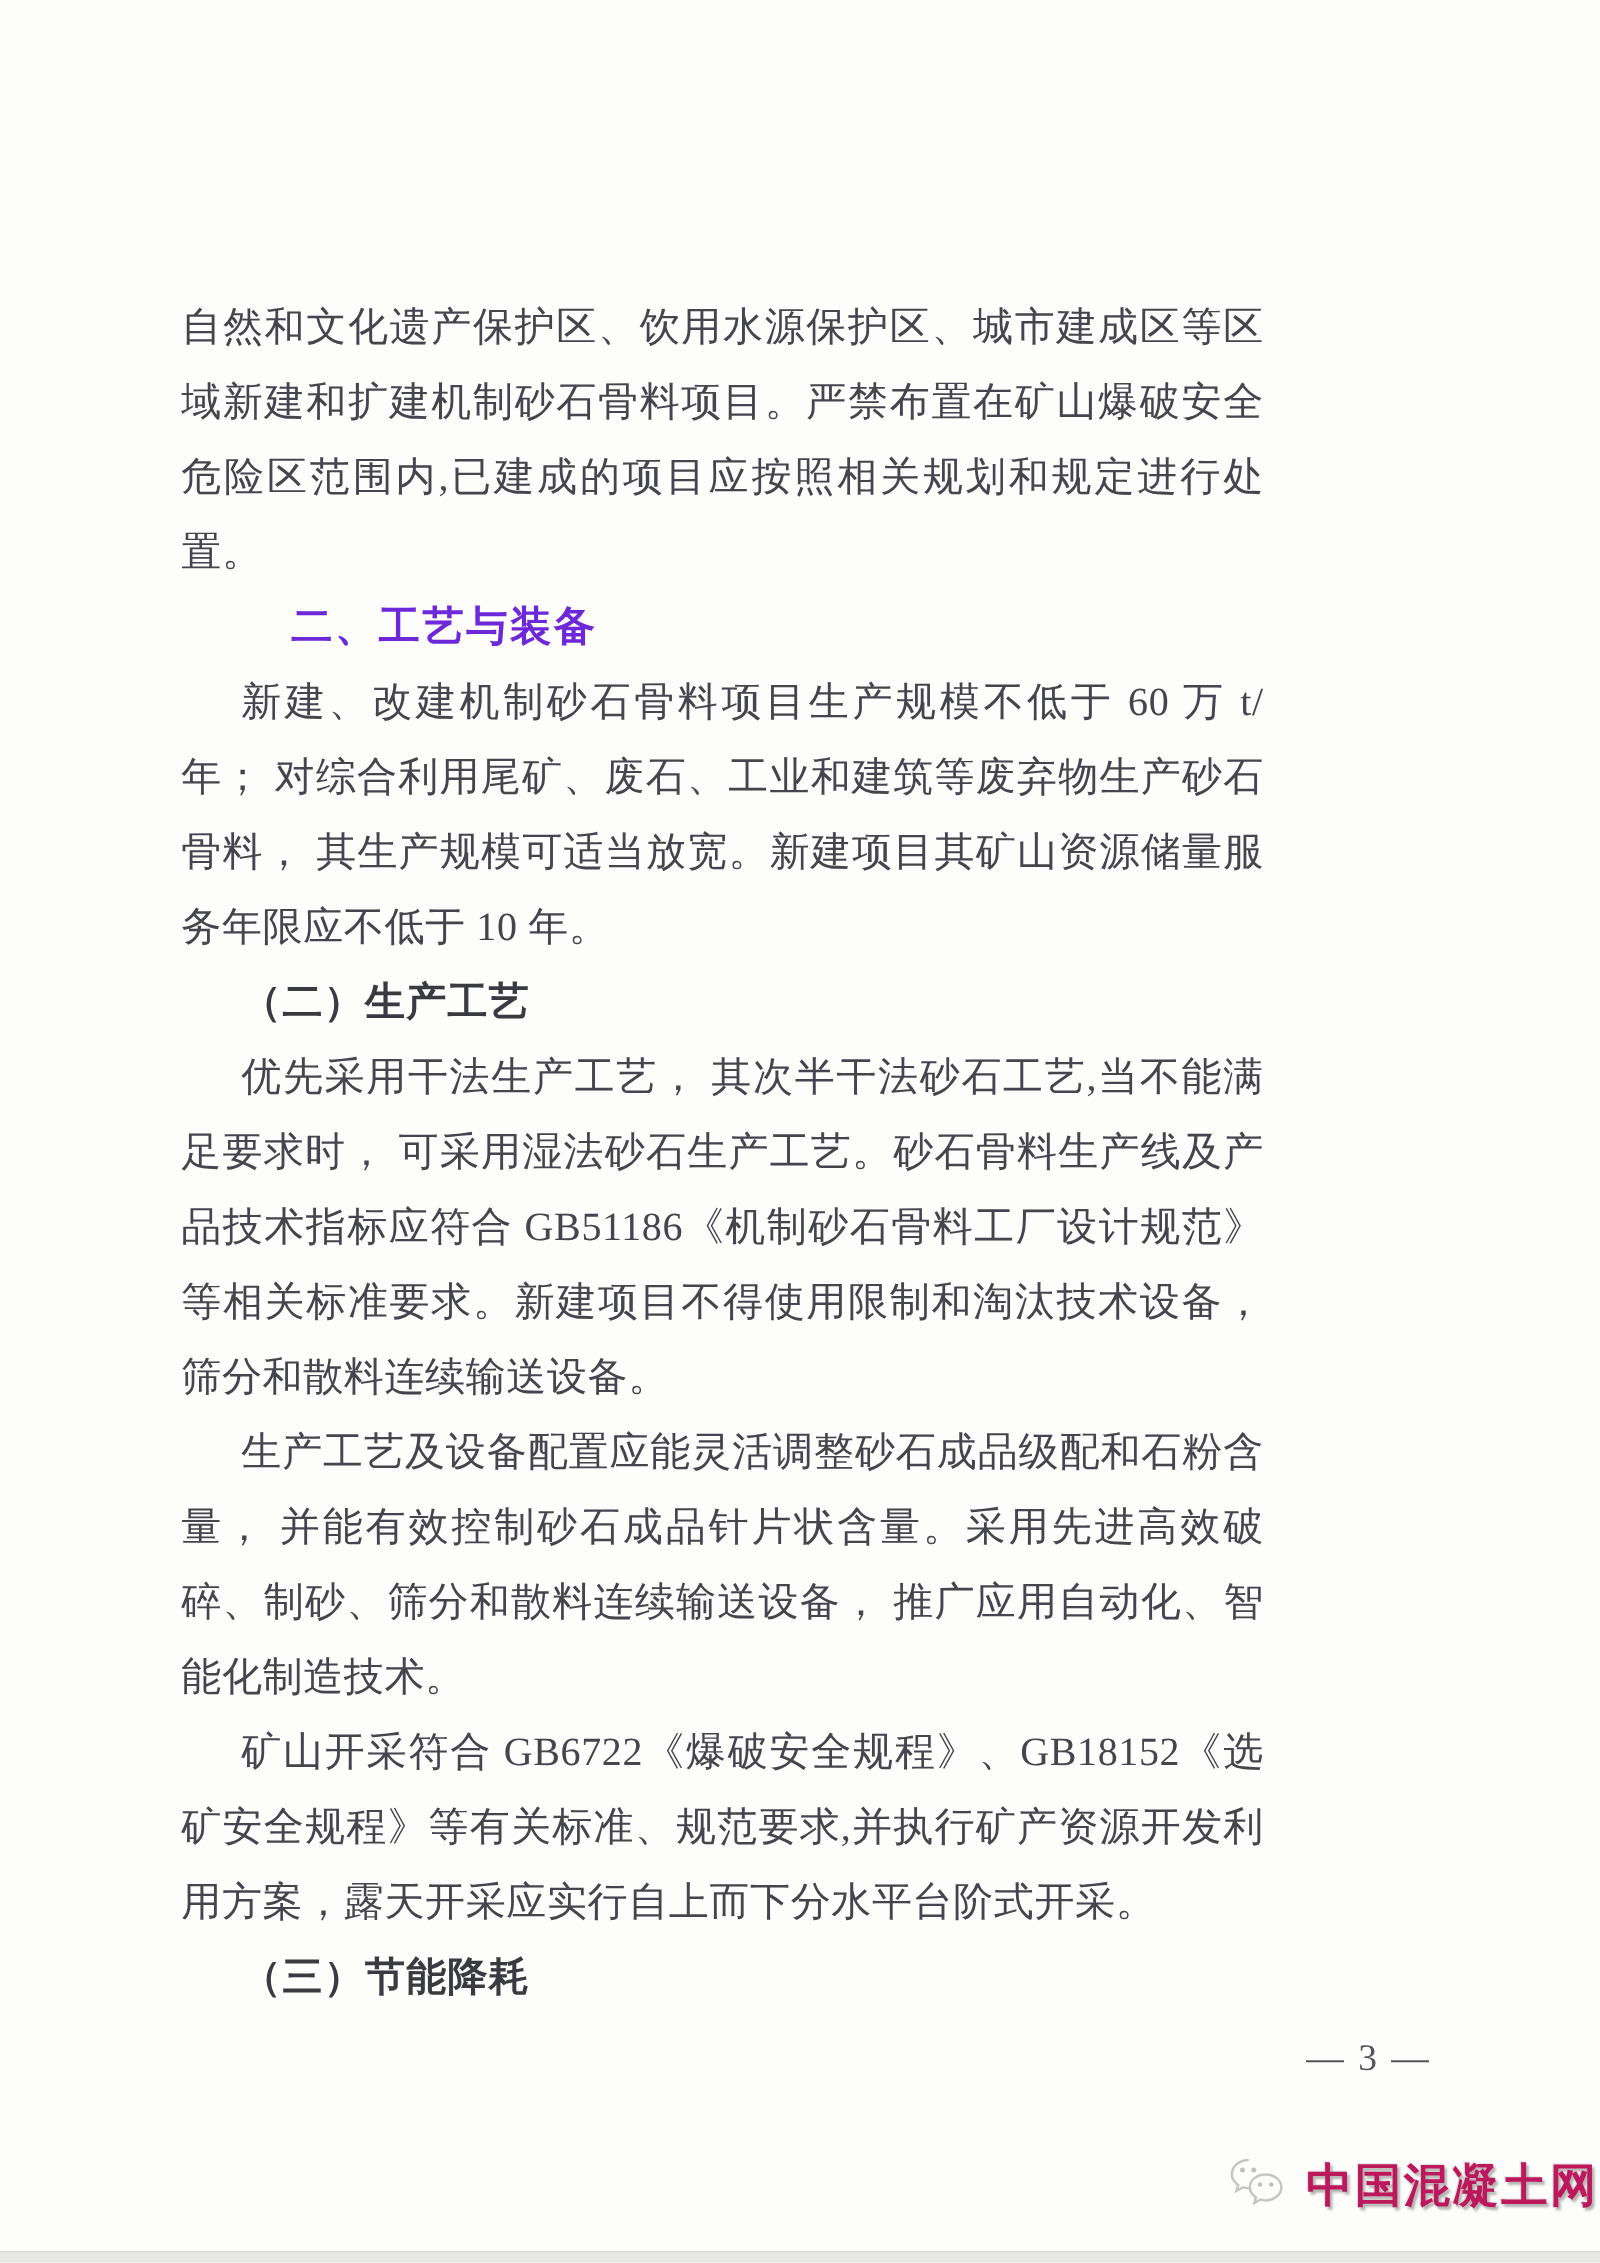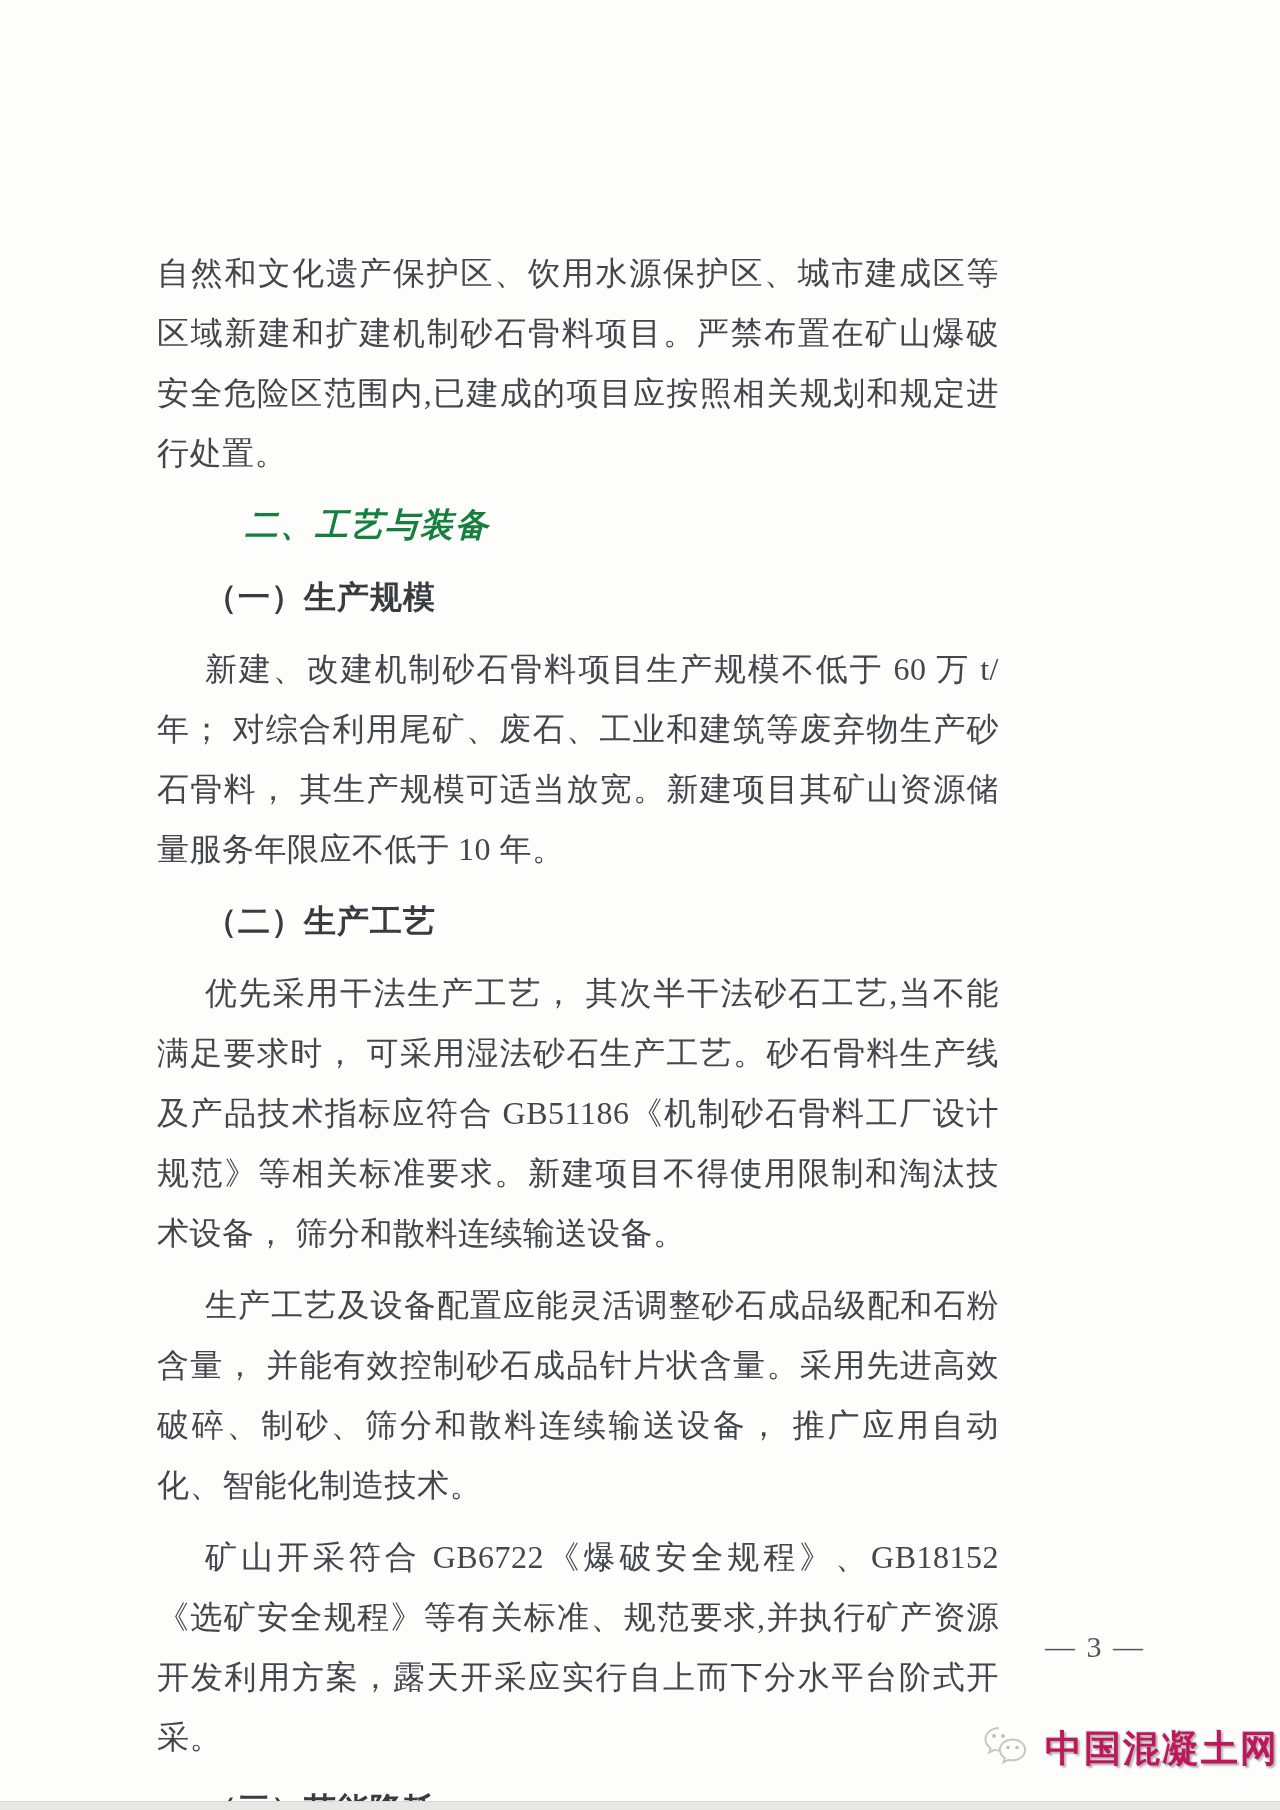--- a/index.html
+++ b/index.html
@@ -16,39 +16,38 @@
     overflow: hidden;
     color: #42424a;
   }
   .content {
     position: absolute;
     left: 145px;
     top: 231px;
     width: 866px;
   }
   .content p, .content h2, .content h3 {
-    margin: 12px;
+    margin: 0;
     padding: 0;
     font-size: 32px;
     line-height: 60px;
     text-align: justify;
     text-justify: inter-ideograph;
     letter-spacing: 0.5px;
     font-weight: normal;
     color: #45454d;
   }
   .para.indent { text-indent: 48px; }
   .content h2.heading {
     font-family: "Liberation Sans", "DejaVu Sans", sans-serif;
     font-weight: bold;
     font-size: 33px;
-    color: #15803d;
+    color: #6d28d9;
     text-indent: 88px;
     letter-spacing: 2px;
-    font-style: italic;
   }
   .content h3.subheading {
     font-weight: bold;
     font-size: 32px;
     color: #3a3a41;
     text-indent: 48px;
     letter-spacing: 1px;
   }
   .page-number {
     position: absolute;
@@ -93,21 +92,20 @@
 </head>
 <body>
 
 <div class="page">
 
   <main class="content">
     <p class="para">自然和文化遗产保护区、饮用水源保护区、城市建成区等区域新建和扩建机制砂石骨料项目。严禁布置在矿山爆破安全危险区范围内,已建成的项目应按照相关规划和规定进行处置。</p>
 
     <h2 class="heading">二、工艺与装备</h2>
 
-    <h3 class="subheading">（一）生产规模</h3>
 
     <p class="para indent">新建、改建机制砂石骨料项目生产规模不低于 60 万 t/年； 对综合利用尾矿、废石、工业和建筑等废弃物生产砂石骨料， 其生产规模可适当放宽。新建项目其矿山资源储量服务年限应不低于 10 年。</p>
 
     <h3 class="subheading">（二）生产工艺</h3>
 
     <p class="para indent">优先采用干法生产工艺， 其次半干法砂石工艺,当不能满足要求时， 可采用湿法砂石生产工艺。砂石骨料生产线及产品技术指标应符合 GB51186《机制砂石骨料工厂设计规范》等相关标准要求。新建项目不得使用限制和淘汰技术设备， 筛分和散料连续输送设备。</p>
 
     <p class="para indent">生产工艺及设备配置应能灵活调整砂石成品级配和石粉含量， 并能有效控制砂石成品针片状含量。采用先进高效破碎、制砂、筛分和散料连续输送设备， 推广应用自动化、智能化制造技术。</p>
 
     <p class="para indent">矿山开采符合 GB6722《爆破安全规程》、GB18152《选矿安全规程》等有关标准、规范要求,并执行矿产资源开发利用方案，露天开采应实行自上而下分水平台阶式开采。</p>

